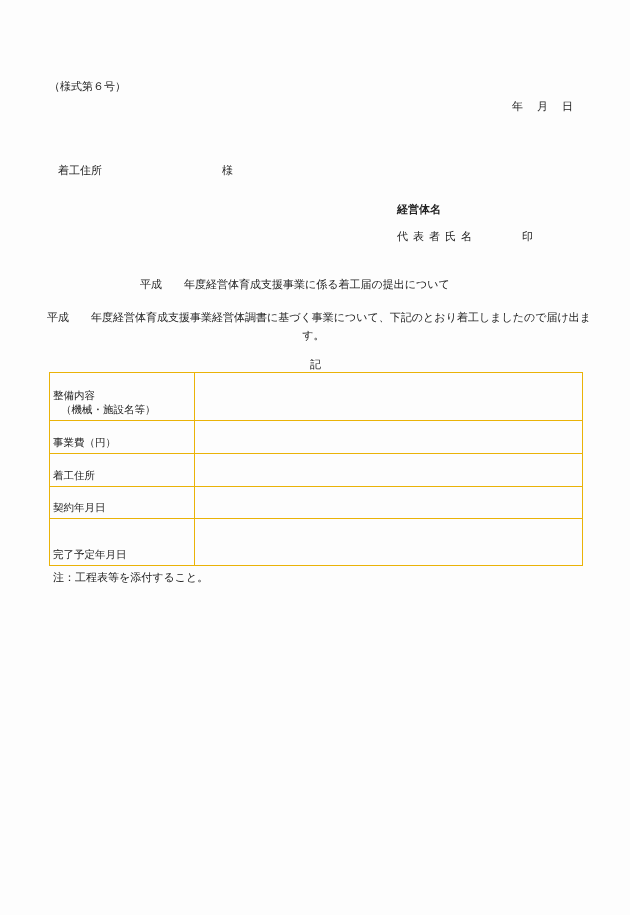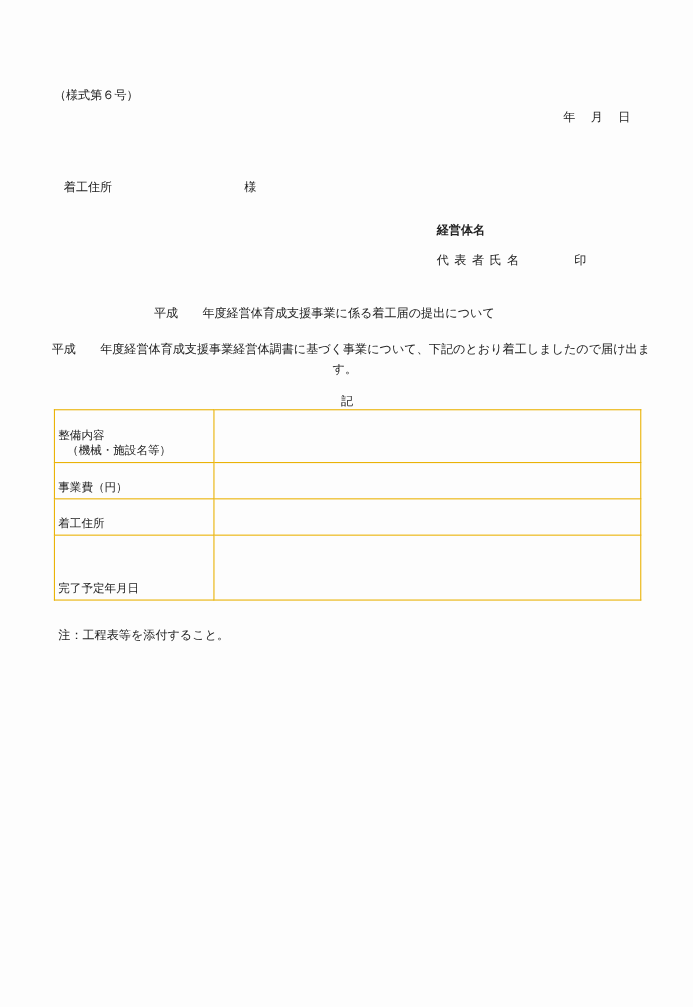--- a/index.html
+++ b/index.html
@@ -63,21 +63,27 @@
           <span style="display: block;">事業費（円）</span>
         </td>
         <td></td>
       </tr>
       <tr style="height: 33px;">
         <td class="label">
           <span style="display: block;">着工住所</span>
         </td>
         <td></td>
       </tr>
-      <tr style="height: 59px;">
+      <tr style="height: 32px;">
+        <td class="label">
+          <span style="display: block;">契約年月日</span>
+        </td>
+        <td></td>
+      </tr>
+      <tr style="height: 47px;">
         <td class="label">
           <span style="display: block;">完了予定年月日</span>
         </td>
         <td></td>
       </tr>
     </tbody>
 </table>
 
 <div class="abs note">注：工程表等を添付すること。</div>
 

